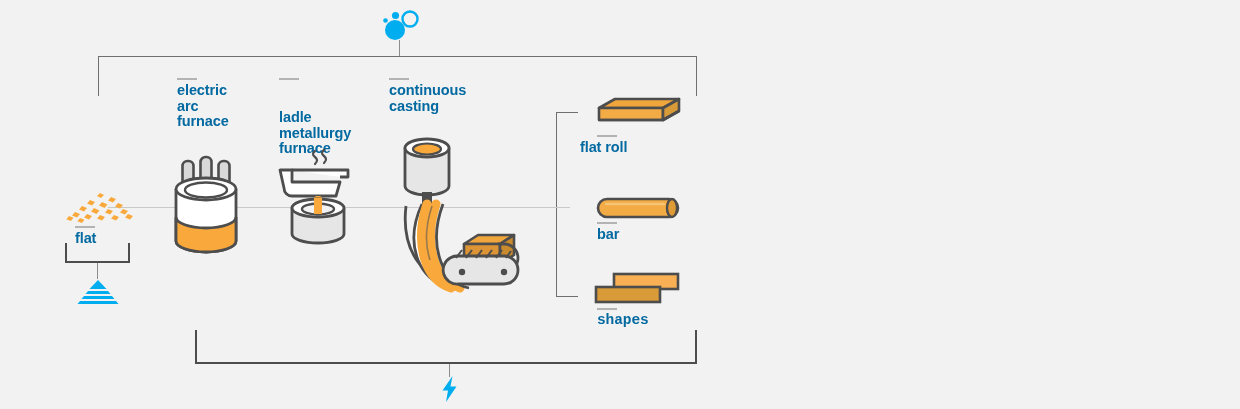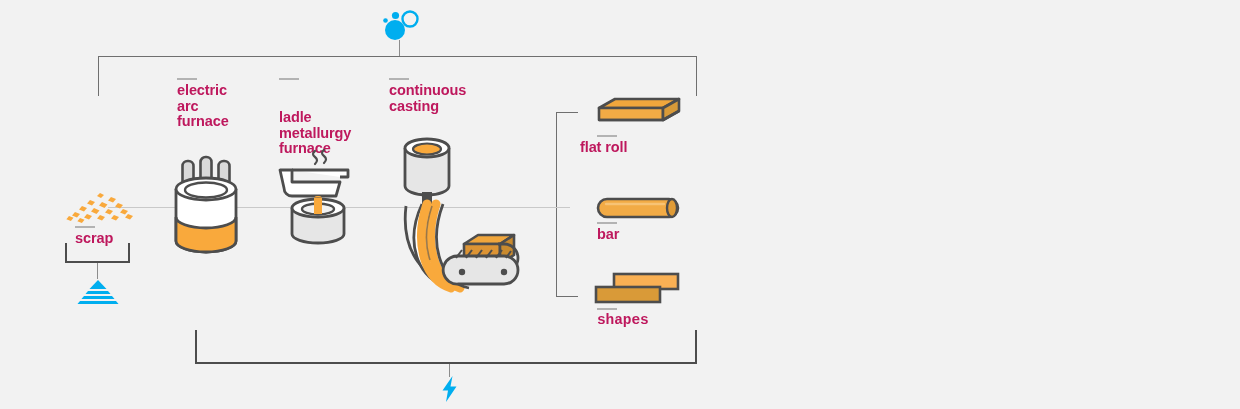--- a/index.html
+++ b/index.html
@@ -15,21 +15,21 @@
   
   .hline{background:#4d4d4d;height:2px;}
   .vline{background:#4d4d4d;width:2px;}
   .hline-thin{background:#6f6f6f;height:1px;}
   .vline-thin{background:#6f6f6f;width:1px;}
   .hline-grey{background:#c9c9c9;height:1px;}
   .vline-grey{background:#8c8c8c;width:1px;}
 
   
   .label{
-    color:#be185d;
+    color:#0369a1;
     font-size:14.5px;
     font-weight:bold;
     line-height:15.5px;
     letter-spacing:-0.1px;
     white-space:pre-line;
   }
   .dash{
     background:#b3b3b3;
     height:2px;width:20px;
   }
@@ -85,21 +85,21 @@
         <path d="M19 22 l5 2 -3 3.5 -5 -2 z"></path>
         <path d="M32 23 l5 2 -3 3.5 -5 -2 z"></path>
         <path d="M46 23 l5 2 -3 3.5 -5 -2 z"></path>
         <path d="M60 22 l5 2 -3 3.5 -5 -2 z"></path>
         <path d="M1 24 l4.5 1.8 -2.6 3.2 -4.5 -1.8 z"></path>
         <path d="M12 26 l4.5 1.8 -2.6 3.2 -4.5 -1.8 z"></path>
       </g>
     </svg>
   </div>
   <div class="abs dash" style="left:75px;top:226px;"></div>
-  <div class="abs label" style="left:75px;top:231px;">scrap</div>
+  <div class="abs label" style="left:75px;top:231px;">flat</div>
 
   <div class="abs vline" style="left:65px;top:243px;height:20px;"></div>
   <div class="abs vline" style="left:128px;top:243px;height:20px;"></div>
   <div class="abs hline" style="left:65px;top:261px;width:65px;"></div>
   <div class="abs vline-grey" style="left:97px;top:263px;height:16px;"></div>
 
   <div class="abs" style="left:70px;top:280px;width:56px;height:24px;">
     <svg width="56" height="24" viewBox="0 0 56 24">
       <g fill="#00aeef">
         <path d="M28 0 L36.5 9 L19.5 9 Z"></path>

